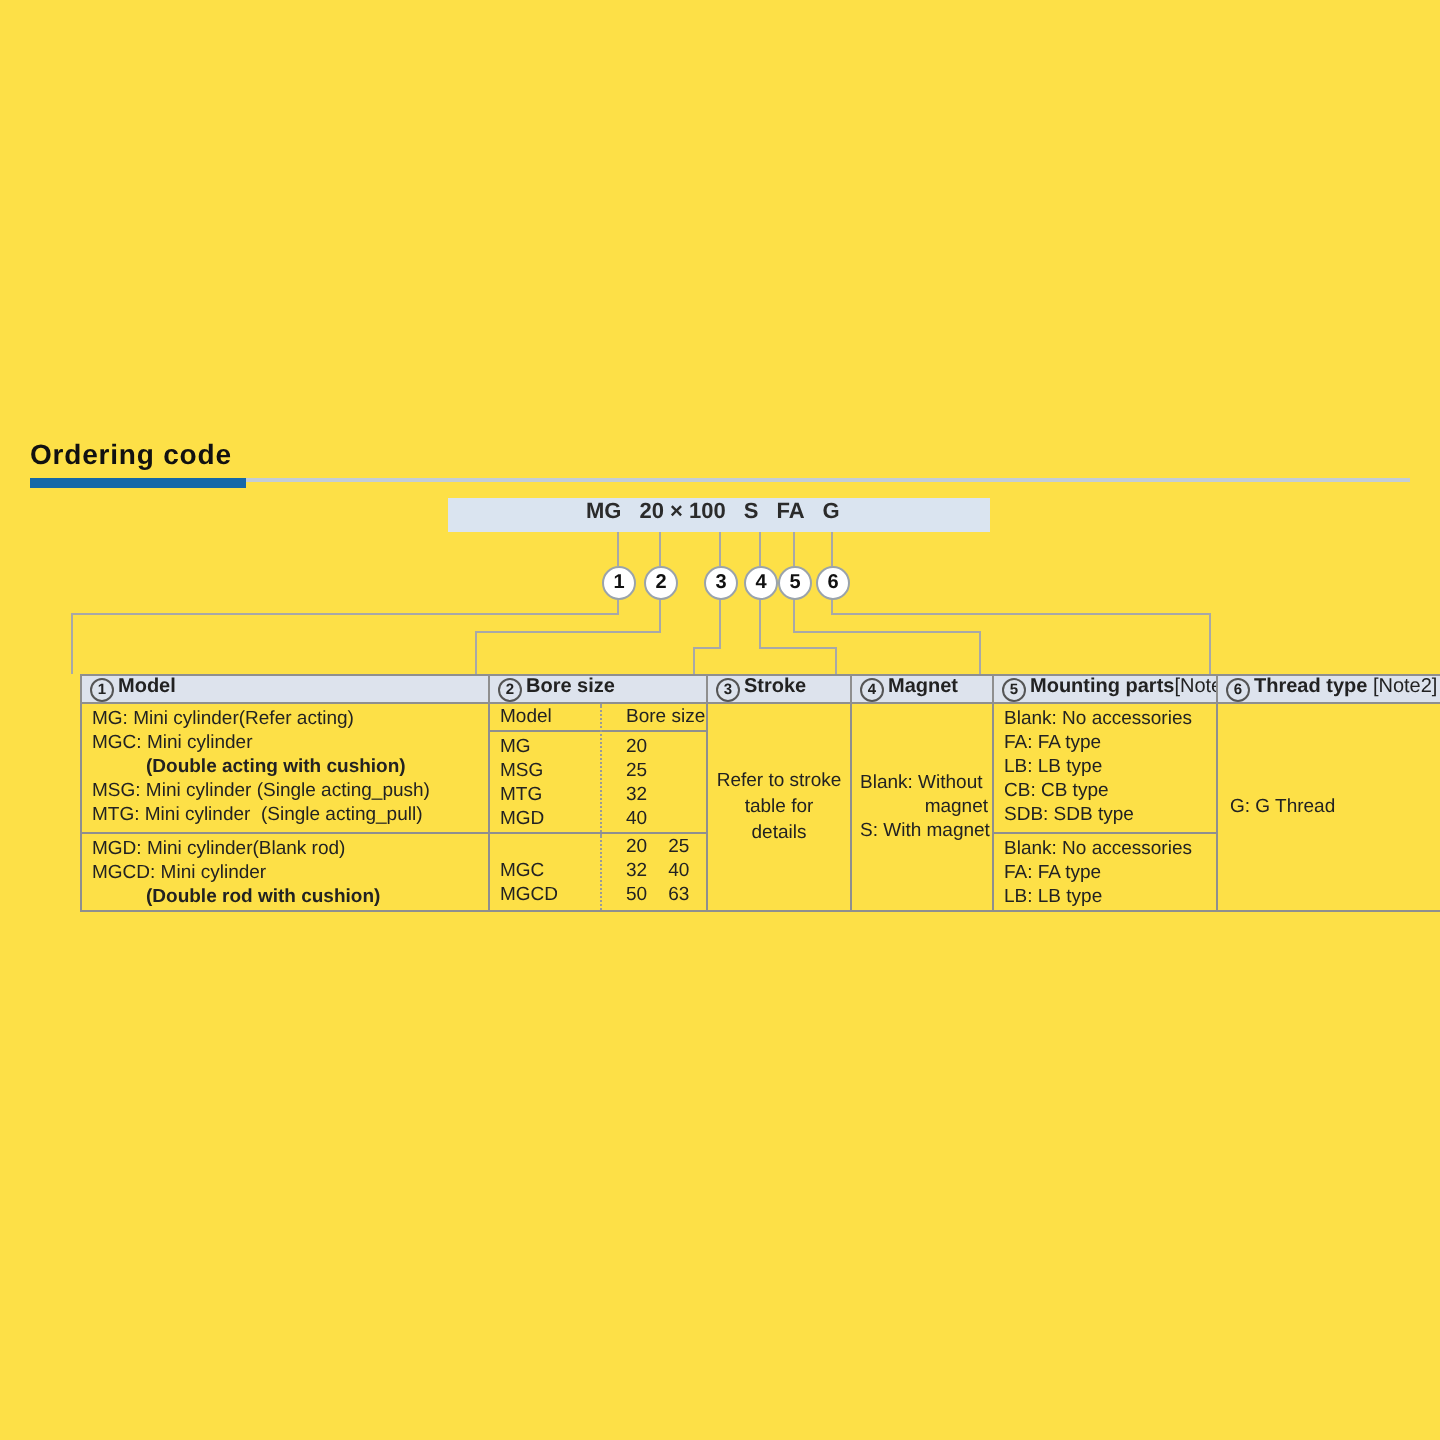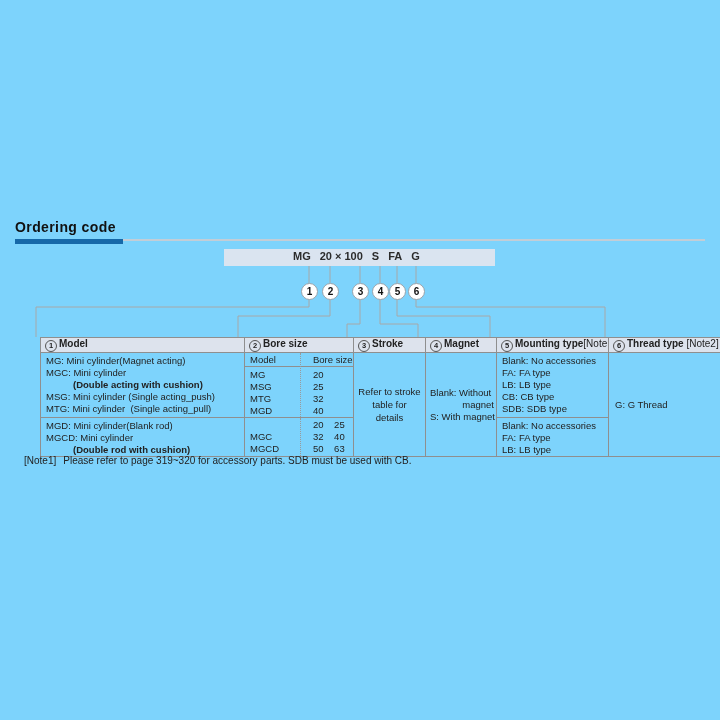--- a/index.html
+++ b/index.html
@@ -1,17 +1,17 @@
 <!DOCTYPE html>
 <html><head>
 <meta charset="utf-8">
 <style>
   html,body { margin:0; padding:0; background:#ffffff; }
   .page {
-    position:relative; width:720px; height:720px; background:#7dd3fc;
+    position:relative; width:720px; height:720px; background:#fde047;
     font-family:"Liberation Sans", sans-serif; color:#222; overflow:hidden;
   }
 
   
   .sec-title { position:absolute; left:15px; top:219px; font-size:14px; font-weight:bold; color:#111; letter-spacing:0.4px; }
   .title-bar-blue { position:absolute; left:15px; top:239px; width:108px; height:5px; background:#1668a8; }
   .title-bar-light { position:absolute; left:123px; top:239px; width:582px; height:2px; background:#c3cdd6; }
 
   
   .code-bar { position:absolute; left:224px; top:249px; width:271px; height:17px; background:#dae4f0; }
@@ -108,26 +108,26 @@
       <col style="width:71px">
         <col style="width:112px">
         <col style="width:114px">
     </colgroup>
     <tbody>
         <tr>
       <th><span class="cnum">1</span><span class="hlabel">Model</span><span class="hnote"></span></th>
       <th><span class="cnum">2</span><span class="hlabel">Bore size</span><span class="hnote"></span></th>
       <th><span class="cnum">3</span><span class="hlabel">Stroke</span><span class="hnote"></span></th>
       <th><span class="cnum">4</span><span class="hlabel">Magnet</span><span class="hnote"></span></th>
-      <th><span class="cnum">5</span><span class="hlabel">Mounting type</span><span class="hnote">[Note1]</span></th>
+      <th><span class="cnum">5</span><span class="hlabel">Mounting parts</span><span class="hnote">[Note1]</span></th>
       <th><span class="cnum">6</span><span class="hlabel">Thread type</span><span class="hnote"> [Note2]</span></th>
     </tr>
     <tr class="row1">
       <td class="model-cell">
-        <div class="line">MG: Mini cylinder(Magnet acting)</div>
+        <div class="line">MG: Mini cylinder(Refer acting)</div>
         <div class="line">MGC: Mini cylinder</div>
         <div class="line indent">(Double acting with cushion)</div>
         <div class="line">MSG: Mini cylinder (Single acting_push)</div>
         <div class="line">MTG: Mini cylinder  (Single acting_pull)</div>
       </td>
       <td class="bore-cell">
         <div class="bore-divider"></div>
         <div class="bore-subhead">
           <span class="sm">Model</span>
           <span class="sb">Bore size</span>
@@ -186,18 +186,15 @@
       <td class="mount-cell">
         <div class="line">Blank: No accessories</div>
         <div class="line">FA: FA type</div>
         <div class="line">LB: LB type</div>
       </td>
     </tr>
   </tbody>
     </table>
 
   <div class="notes">
-    <div class="note-row">
-      <span class="note-tag">[Note1]</span><span>Please refer to page 319~320 for accessory parts. SDB must be used with CB.</span>
-    </div>
   </div>
 
 </div>
 
 </body></html>

